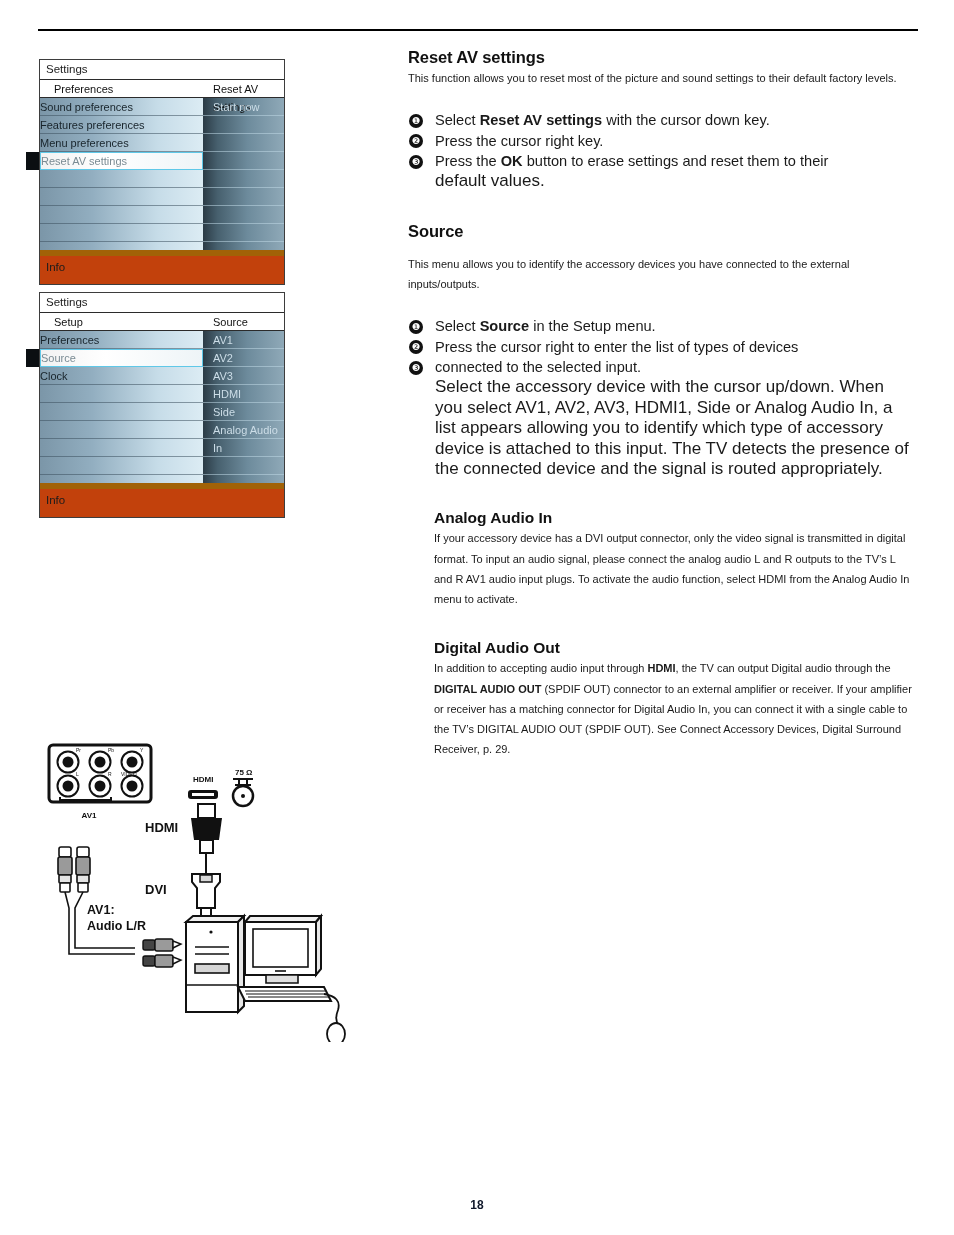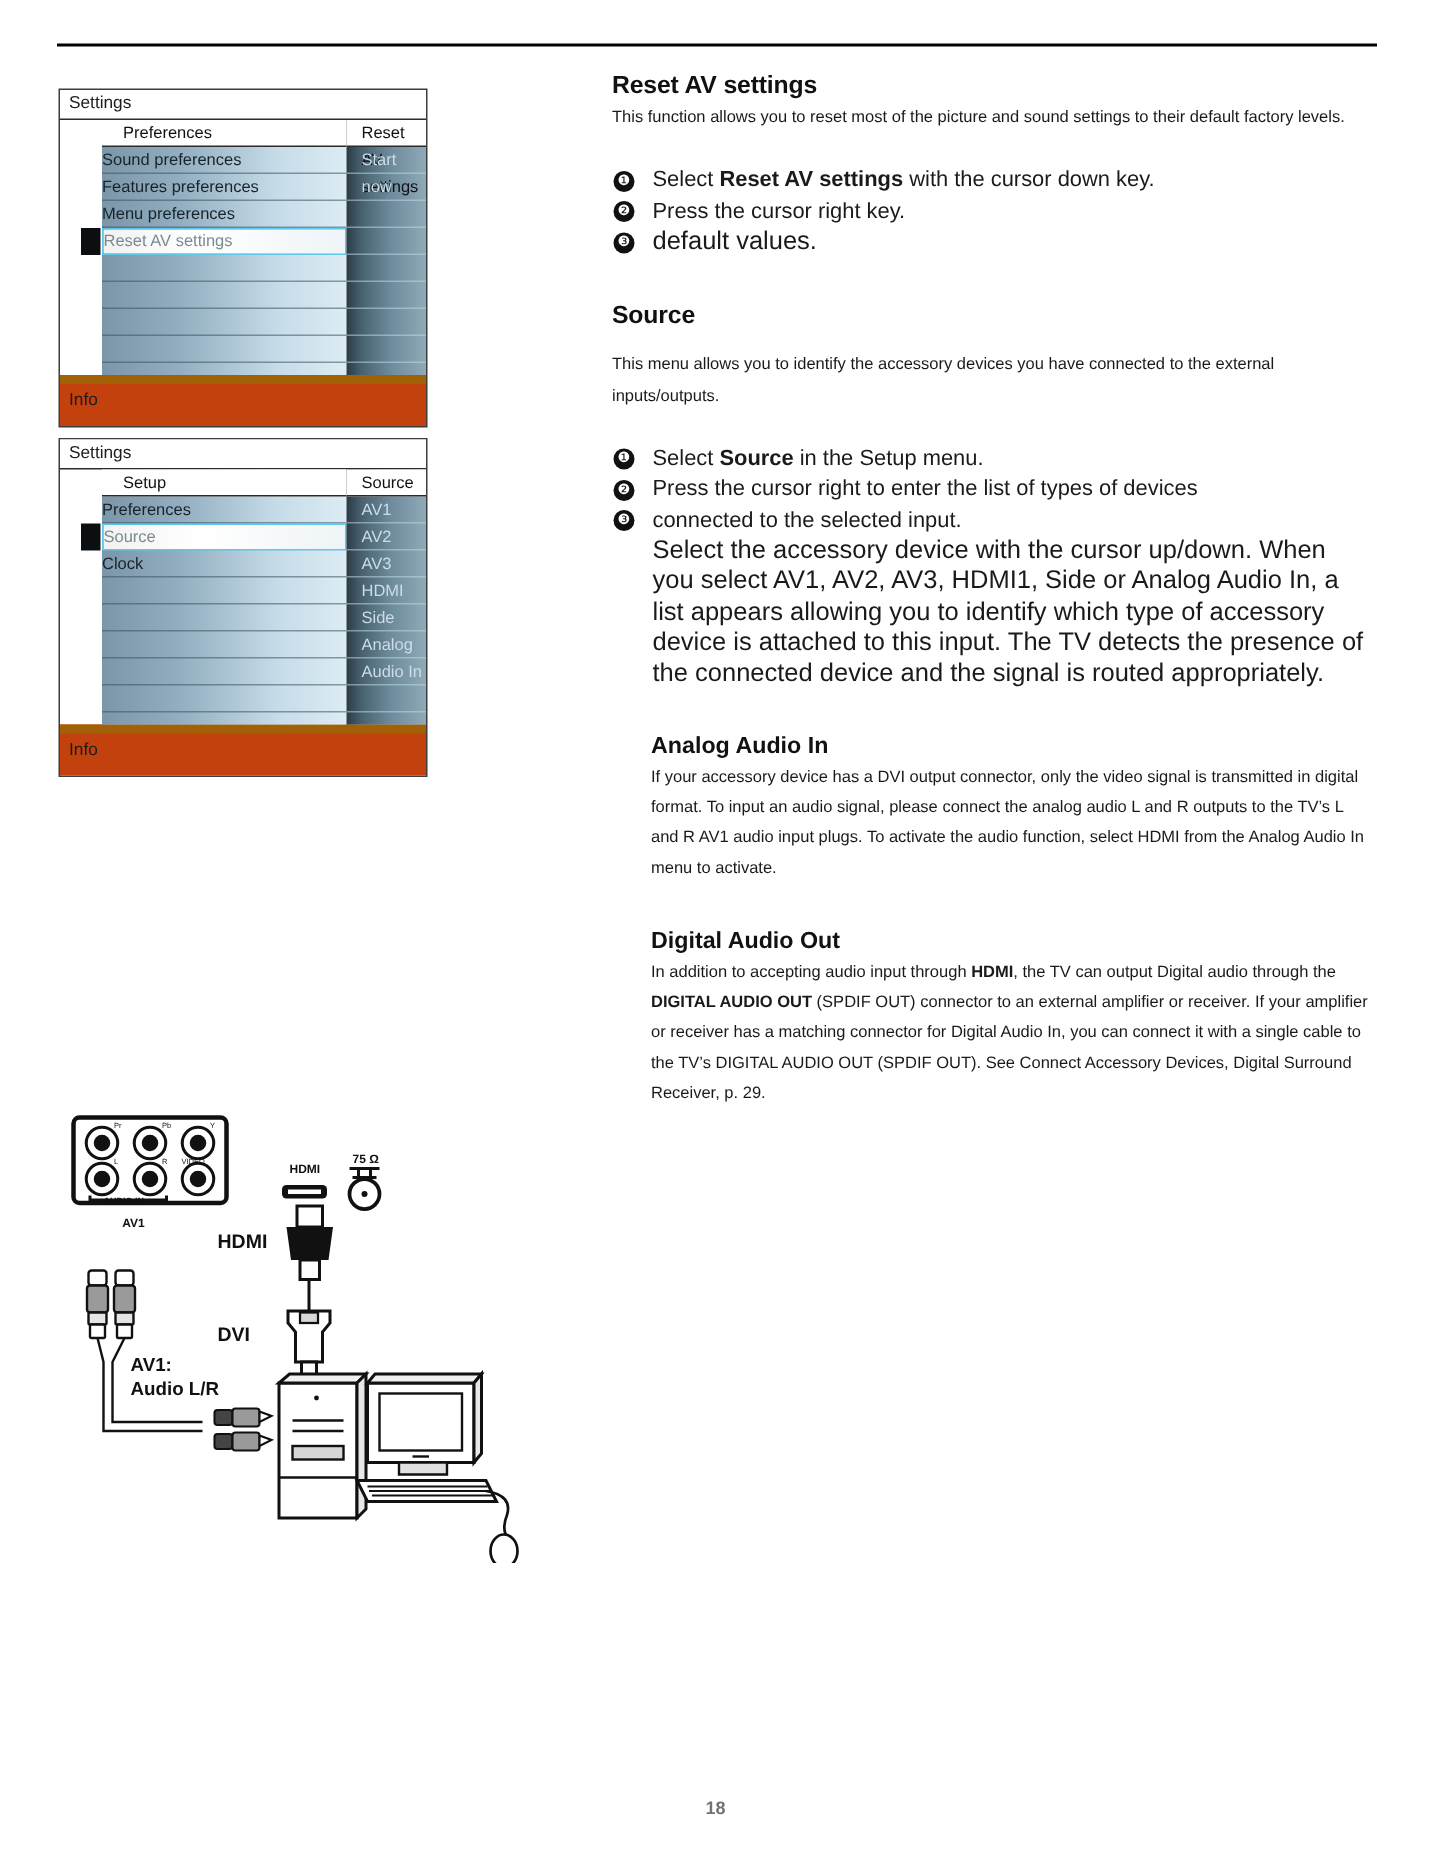--- a/index.html
+++ b/index.html
@@ -44,21 +44,20 @@
     padding-left: 6px;
     font-size: 11.5px;
     color: #1c1c1c;
     background: #ffffff;
     border-bottom: 1px solid #2b2b2b;
   }
   .tv-body {
     display: flex;
     height: 170px;
     position: relative;
-    margin-left: 28px;
   }
   .tv-col-left {
     width: 163px;
     position: relative;
     background: linear-gradient(to right, #7b96a8 0%, #92aec0 32%, #c6dce8 72%, #dcecf4 100%);
   }
   .tv-col-right {
     flex: 1;
     position: relative;
     background: linear-gradient(to right, #2b3b46 0%, #47606e 18%, #6d8b9c 55%, #8fa9b8 100%);
@@ -193,21 +192,21 @@
 
   
   .pageno {
     position: absolute;
     left: 0;
     top: 1198px;
     width: 954px;
     text-align: center;
     font-size: 12px;
     font-weight: bold;
-    color: #737373;
+    color: #0f172a;
   }
 </style>
 </head>
 <body>
 
 <div class="top-rule"></div>
 
 <div class="tvmenu menu1">
   <div class="tv-title">Settings</div>
   <div class="tv-body">
@@ -269,21 +268,21 @@
 <div class="article">
 
   <h2 class="sec">Reset AV settings</h2>
   <p class="body">This function allows you to reset most of the picture and sound settings to their default factory levels.</p>
 
   <div class="gap-md"></div>
 
   <ol class="steps">
     <li><span class="bullet">❶</span><span>Select <b class="k">Reset AV settings</b> with the cursor down key.</span></li>
     <li><span class="bullet">❷</span><span>Press the cursor right key.</span></li>
-    <li><span class="bullet">❸</span></li>
+    <li><span class="bullet">❸</span><span>Press the <b class="k">OK</b> button to erase settings and reset them to their</span></li>
   </ol>
   <div class="cont">default values.</div>
 
   <div class="gap-lg"></div>
 
   <h2 class="sec">Source</h2>
   <div class="gap-sm"></div>
   <p class="body">This menu allows you to identify the accessory devices you have connected to the external inputs/outputs.</p>
 
   <div class="gap-md"></div>

